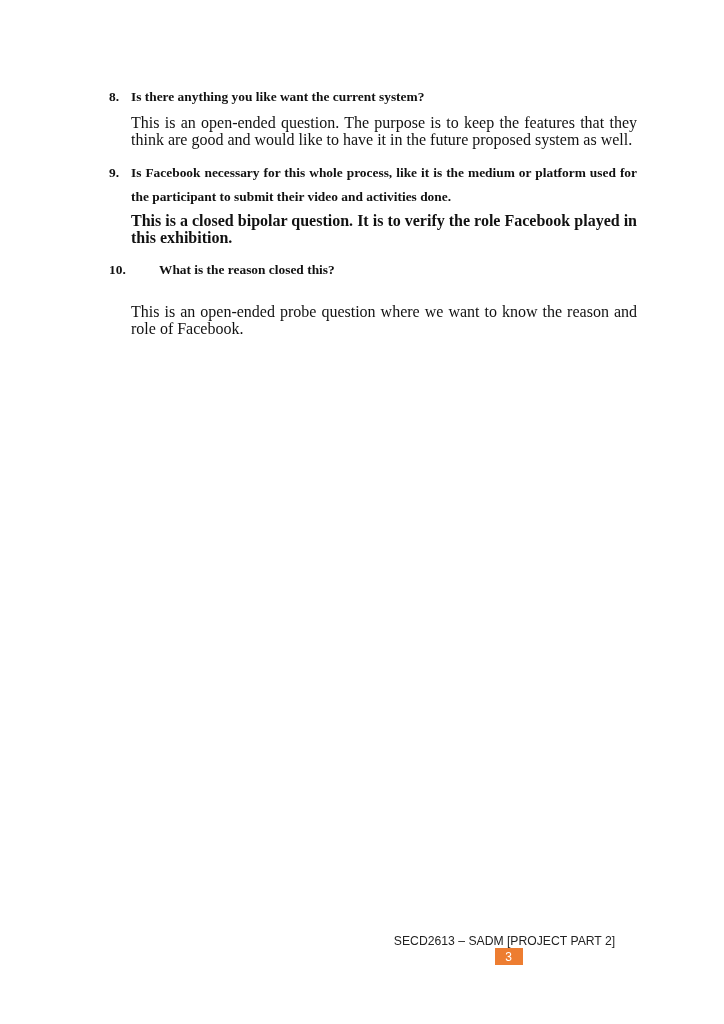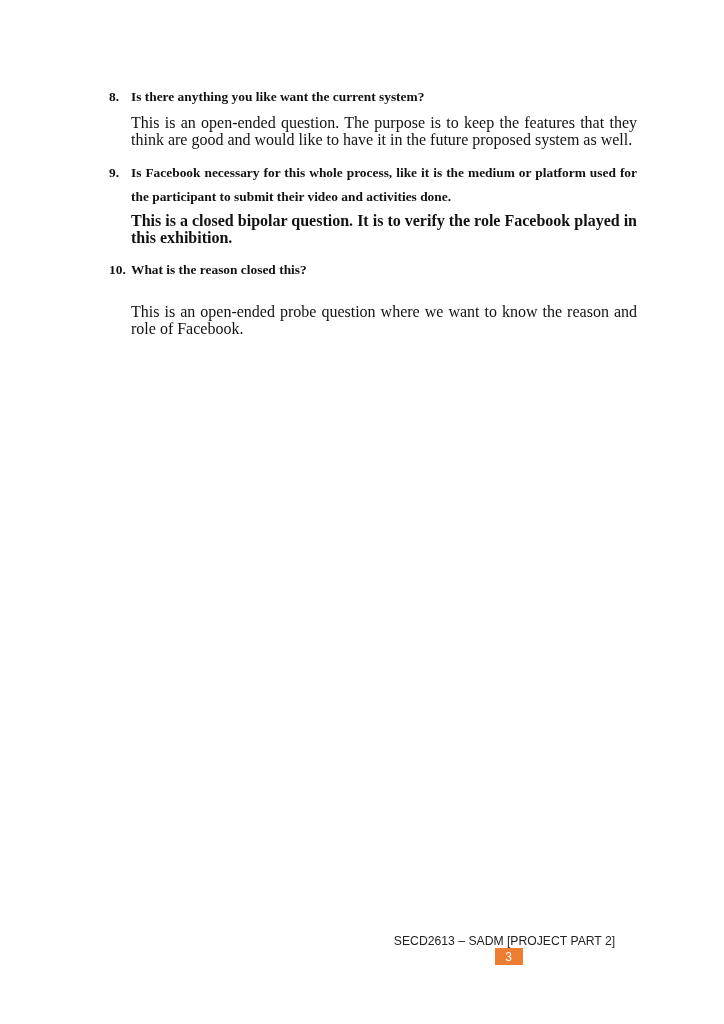--- a/index.html
+++ b/index.html
@@ -17,21 +17,21 @@
     .a {
       margin-left: 22px; font-size: 16px; line-height: 17px; text-align: justify;
     }
     #q8 { top: 88px; }
     #q8 .q { line-height: 17px; }
     #q8 .a { margin-top: 9px; }
     #q9 { top: 161px; }
     #q9 .q { line-height: 24px; }
     #q9 .a { margin-top: 3px; font-weight: bold; }
     #q10 { top: 261px; }
-    #q10 .q { line-height: 17px; }
+    #q10 .q { line-height: 17px; gap: 28px; }
     #q10 .a { margin-top: 25px; }
     .footer {
       position: absolute; top: 934px; left: 380px; width: 257px; height: 31px;
       display: flex; align-items: center; justify-content: flex-end; flex-direction: column;
     }
     .footer-text {
       font-family: "Liberation Sans", "DejaVu Sans", sans-serif; font-size: 12.2px;
       color: #222; margin-right: 8px;
     }
     .page-box {

